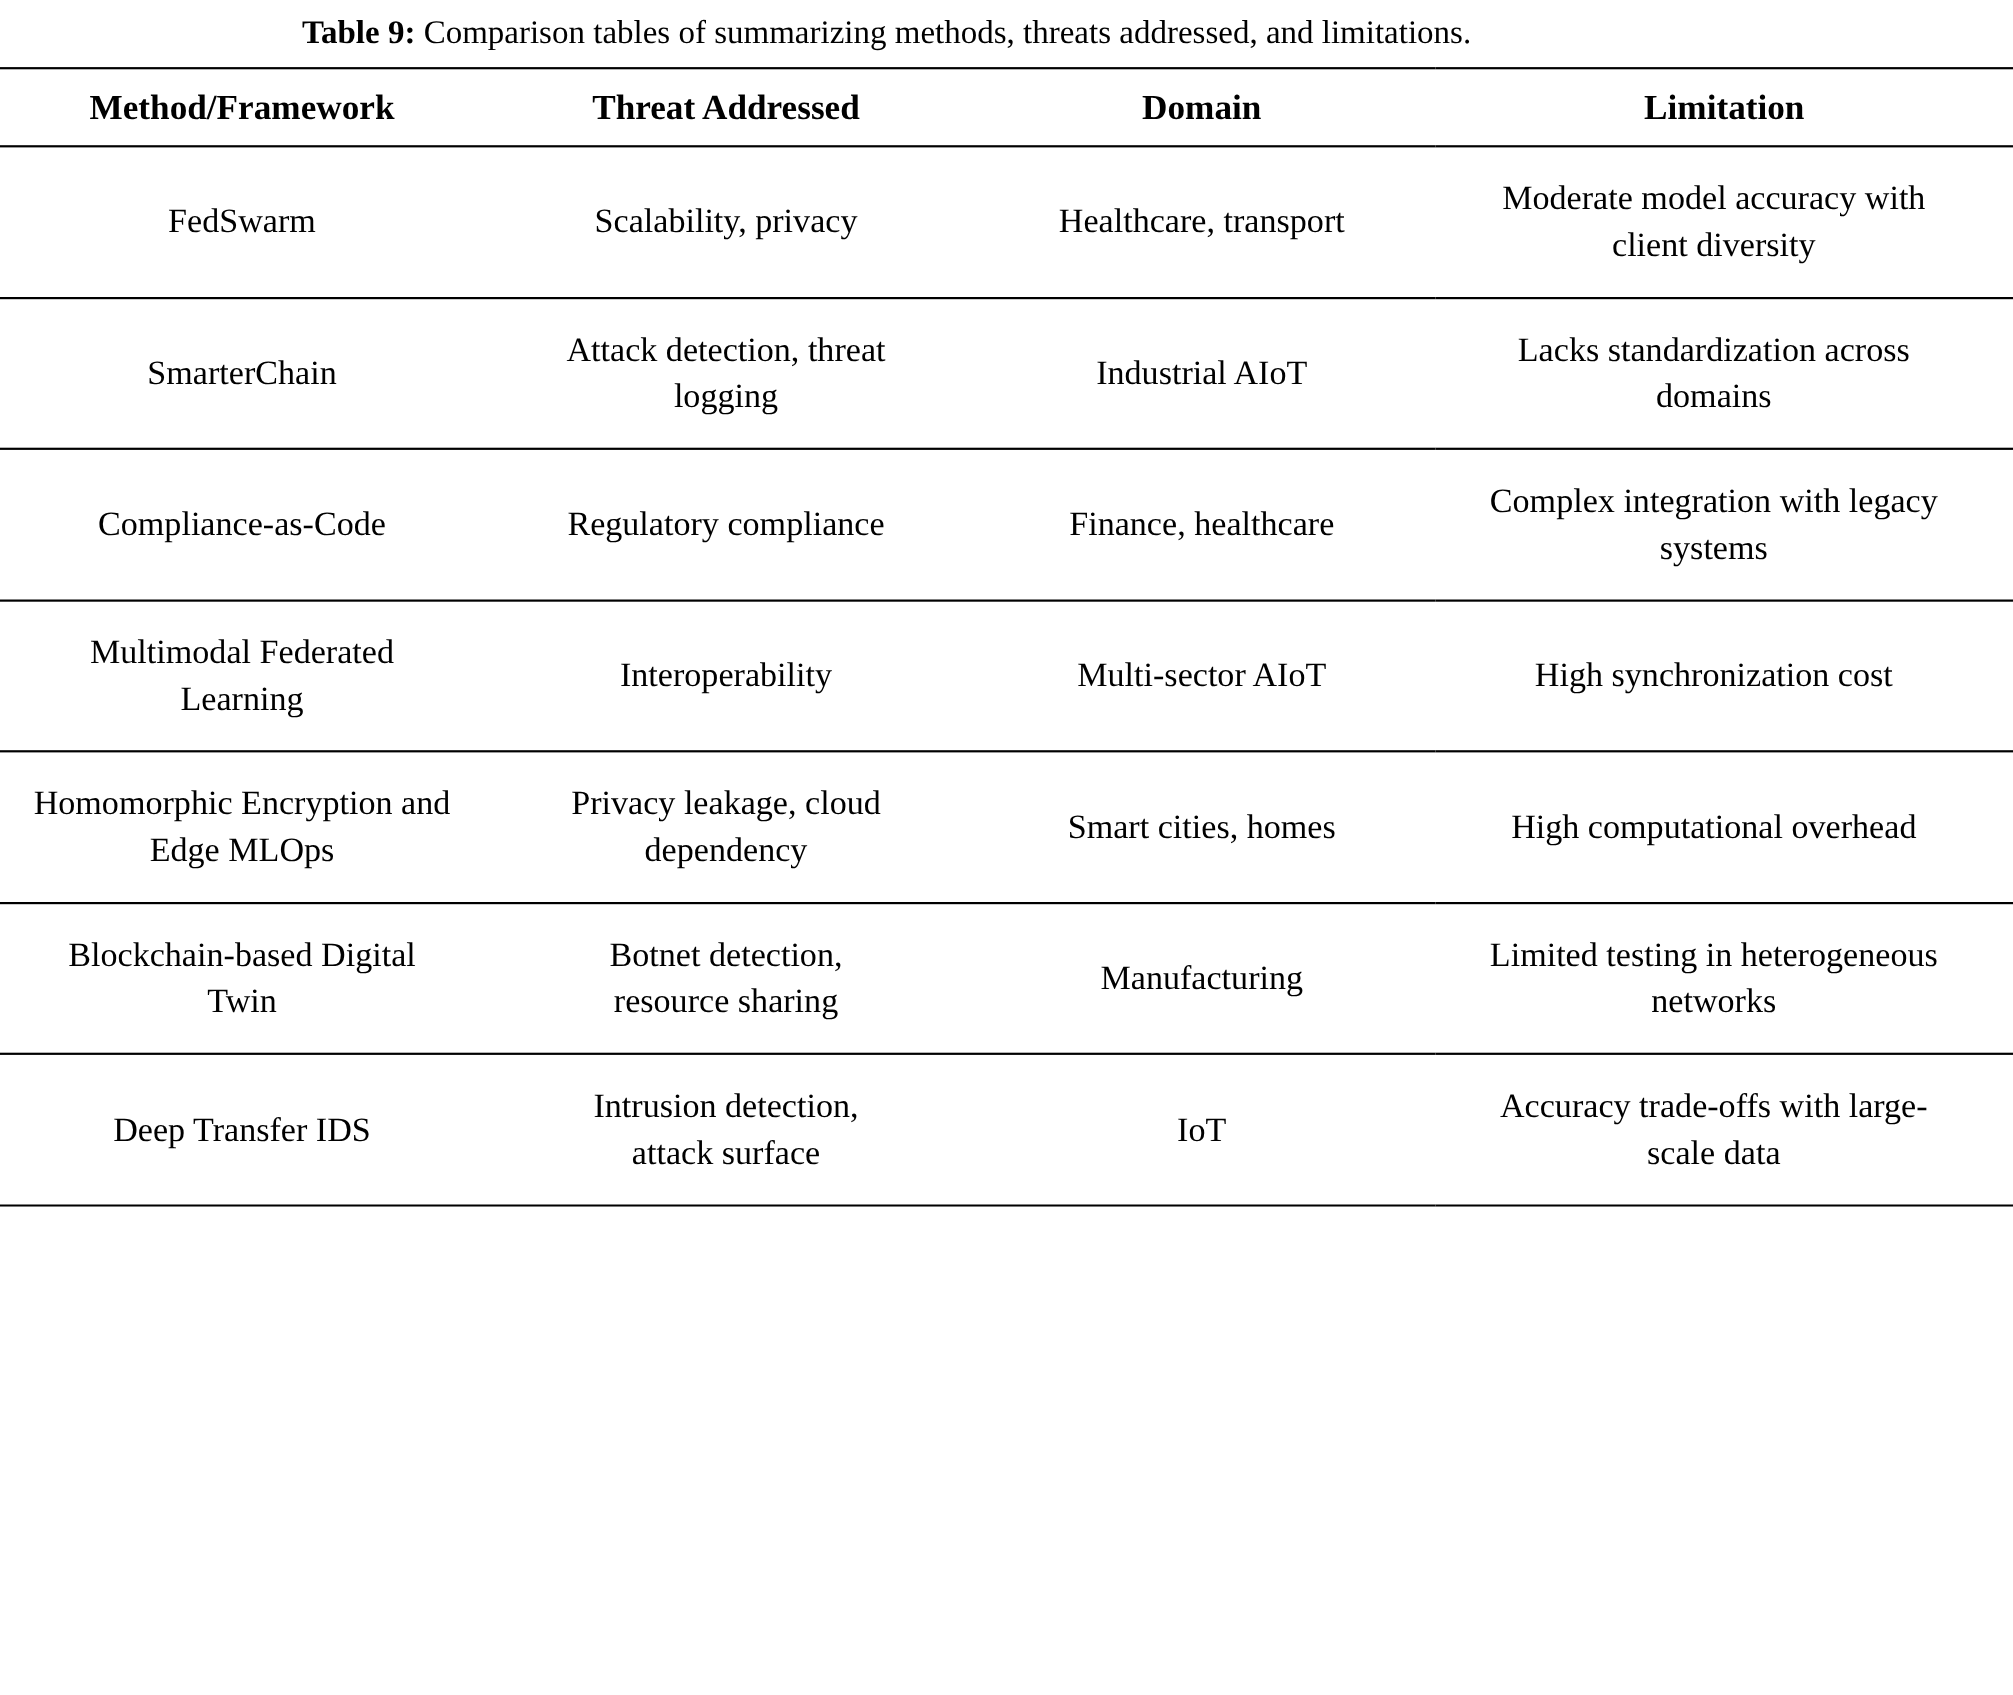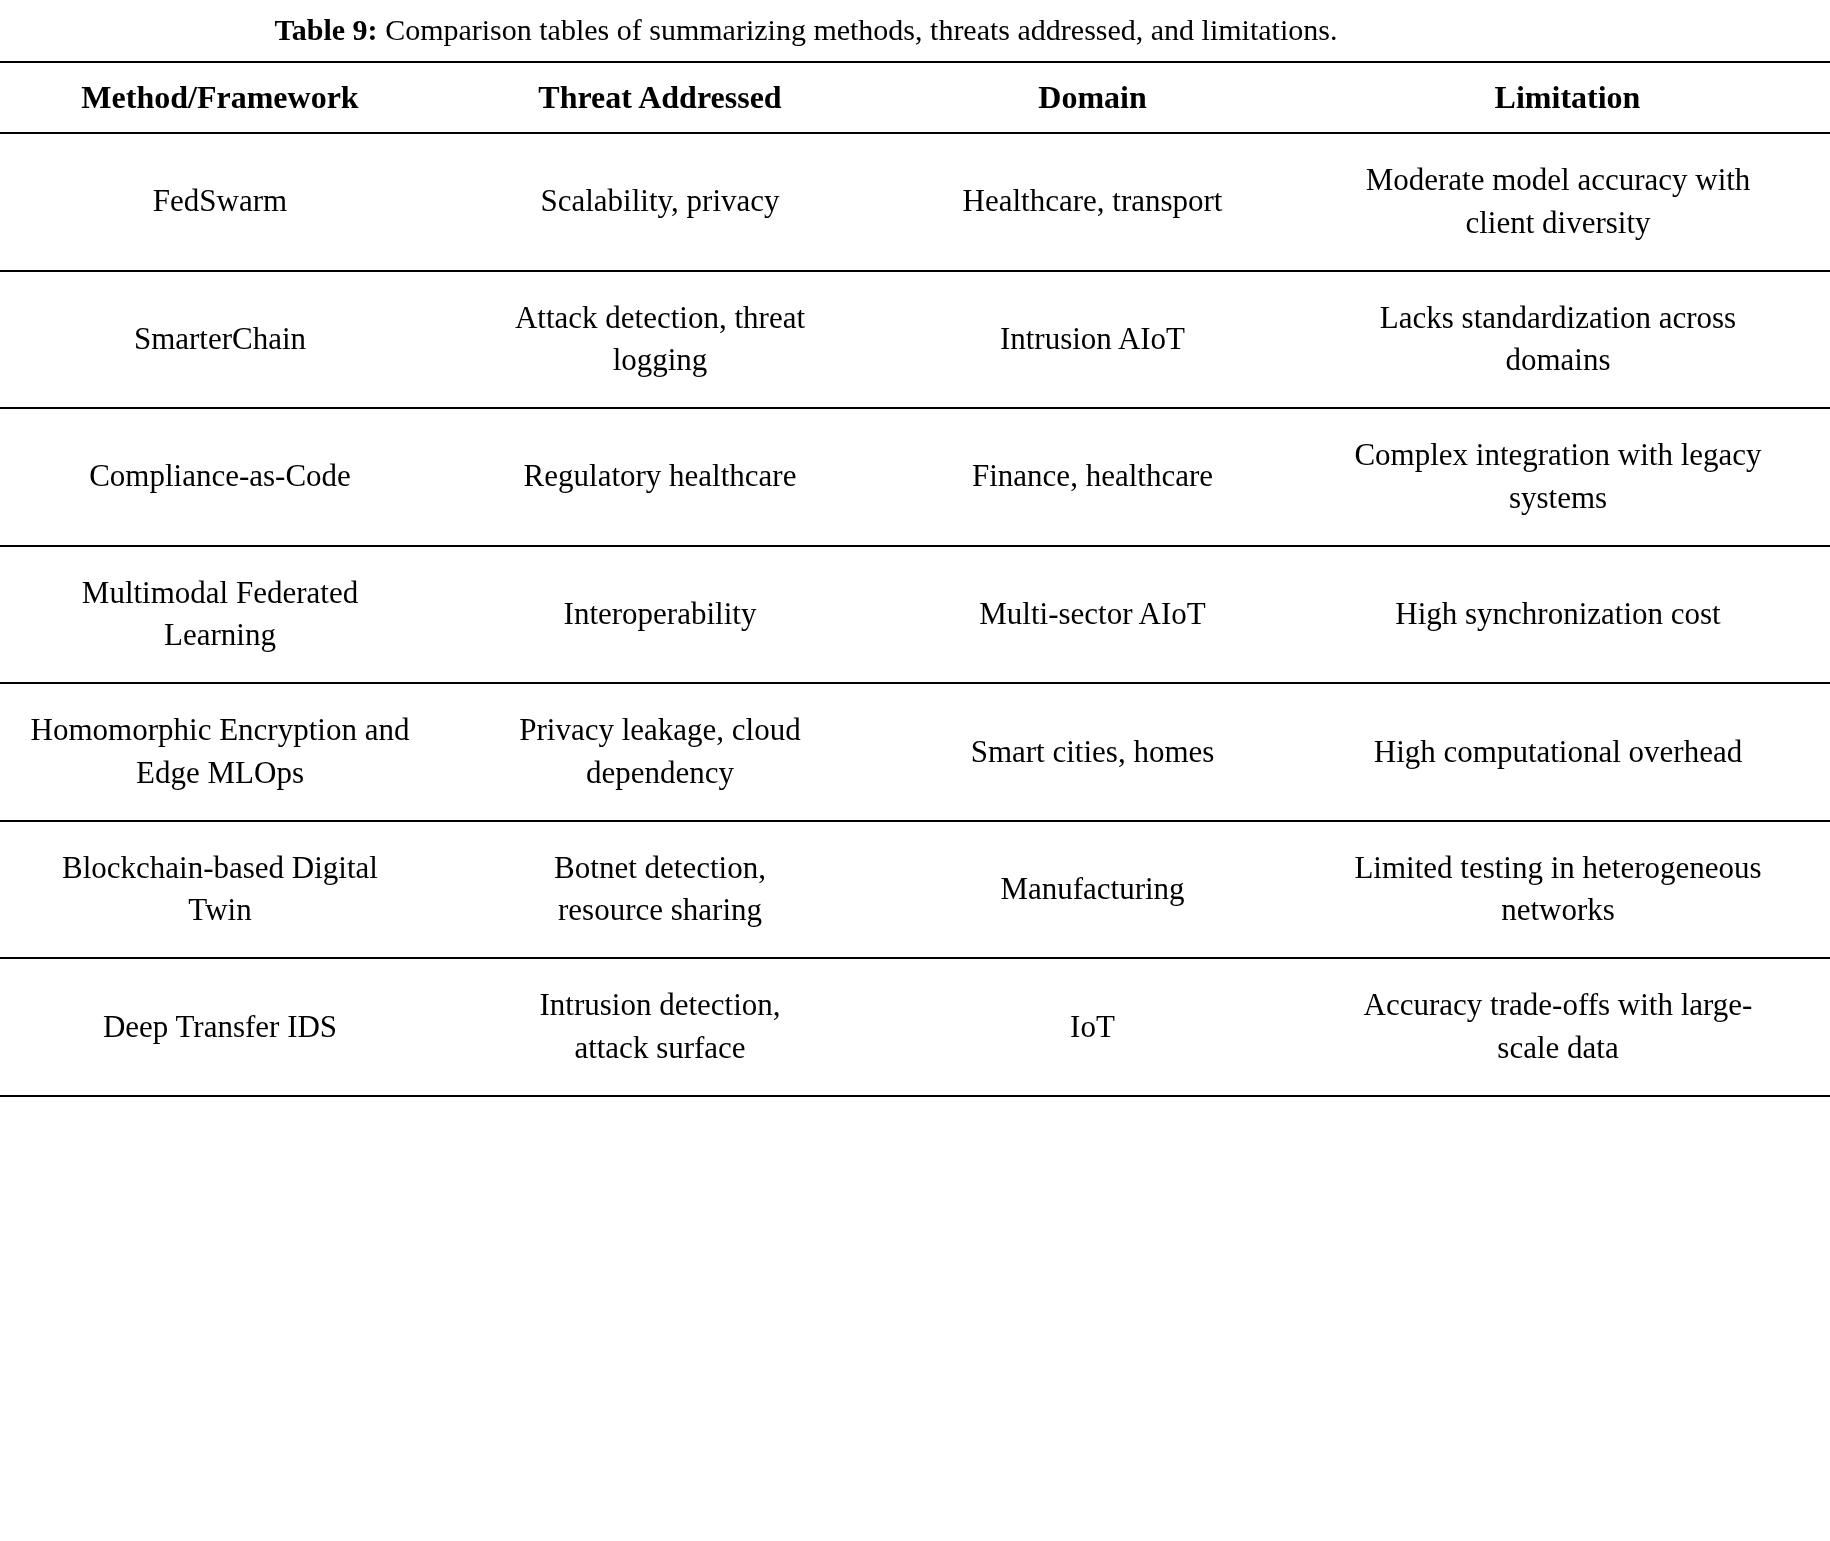--- a/index.html
+++ b/index.html
@@ -82,26 +82,26 @@
     <tbody>
       <tr>
         <td>FedSwarm</td>
         <td>Scalability, privacy</td>
         <td>Healthcare, transport</td>
         <td>Moderate model accuracy with client diversity</td>
       </tr>
       <tr>
         <td>SmarterChain</td>
         <td>Attack detection, threat logging</td>
-        <td>Intrusion AIoT</td>
+        <td>Industrial AIoT</td>
         <td>Lacks standardization across domains</td>
       </tr>
       <tr>
         <td>Compliance-as-Code</td>
-        <td>Regulatory healthcare</td>
+        <td>Regulatory compliance</td>
         <td>Finance, healthcare</td>
         <td>Complex integration with legacy systems</td>
       </tr>
       <tr>
         <td>Multimodal Federated Learning</td>
         <td>Interoperability</td>
         <td>Multi-sector AIoT</td>
         <td>High synchronization cost</td>
       </tr>
       <tr>

